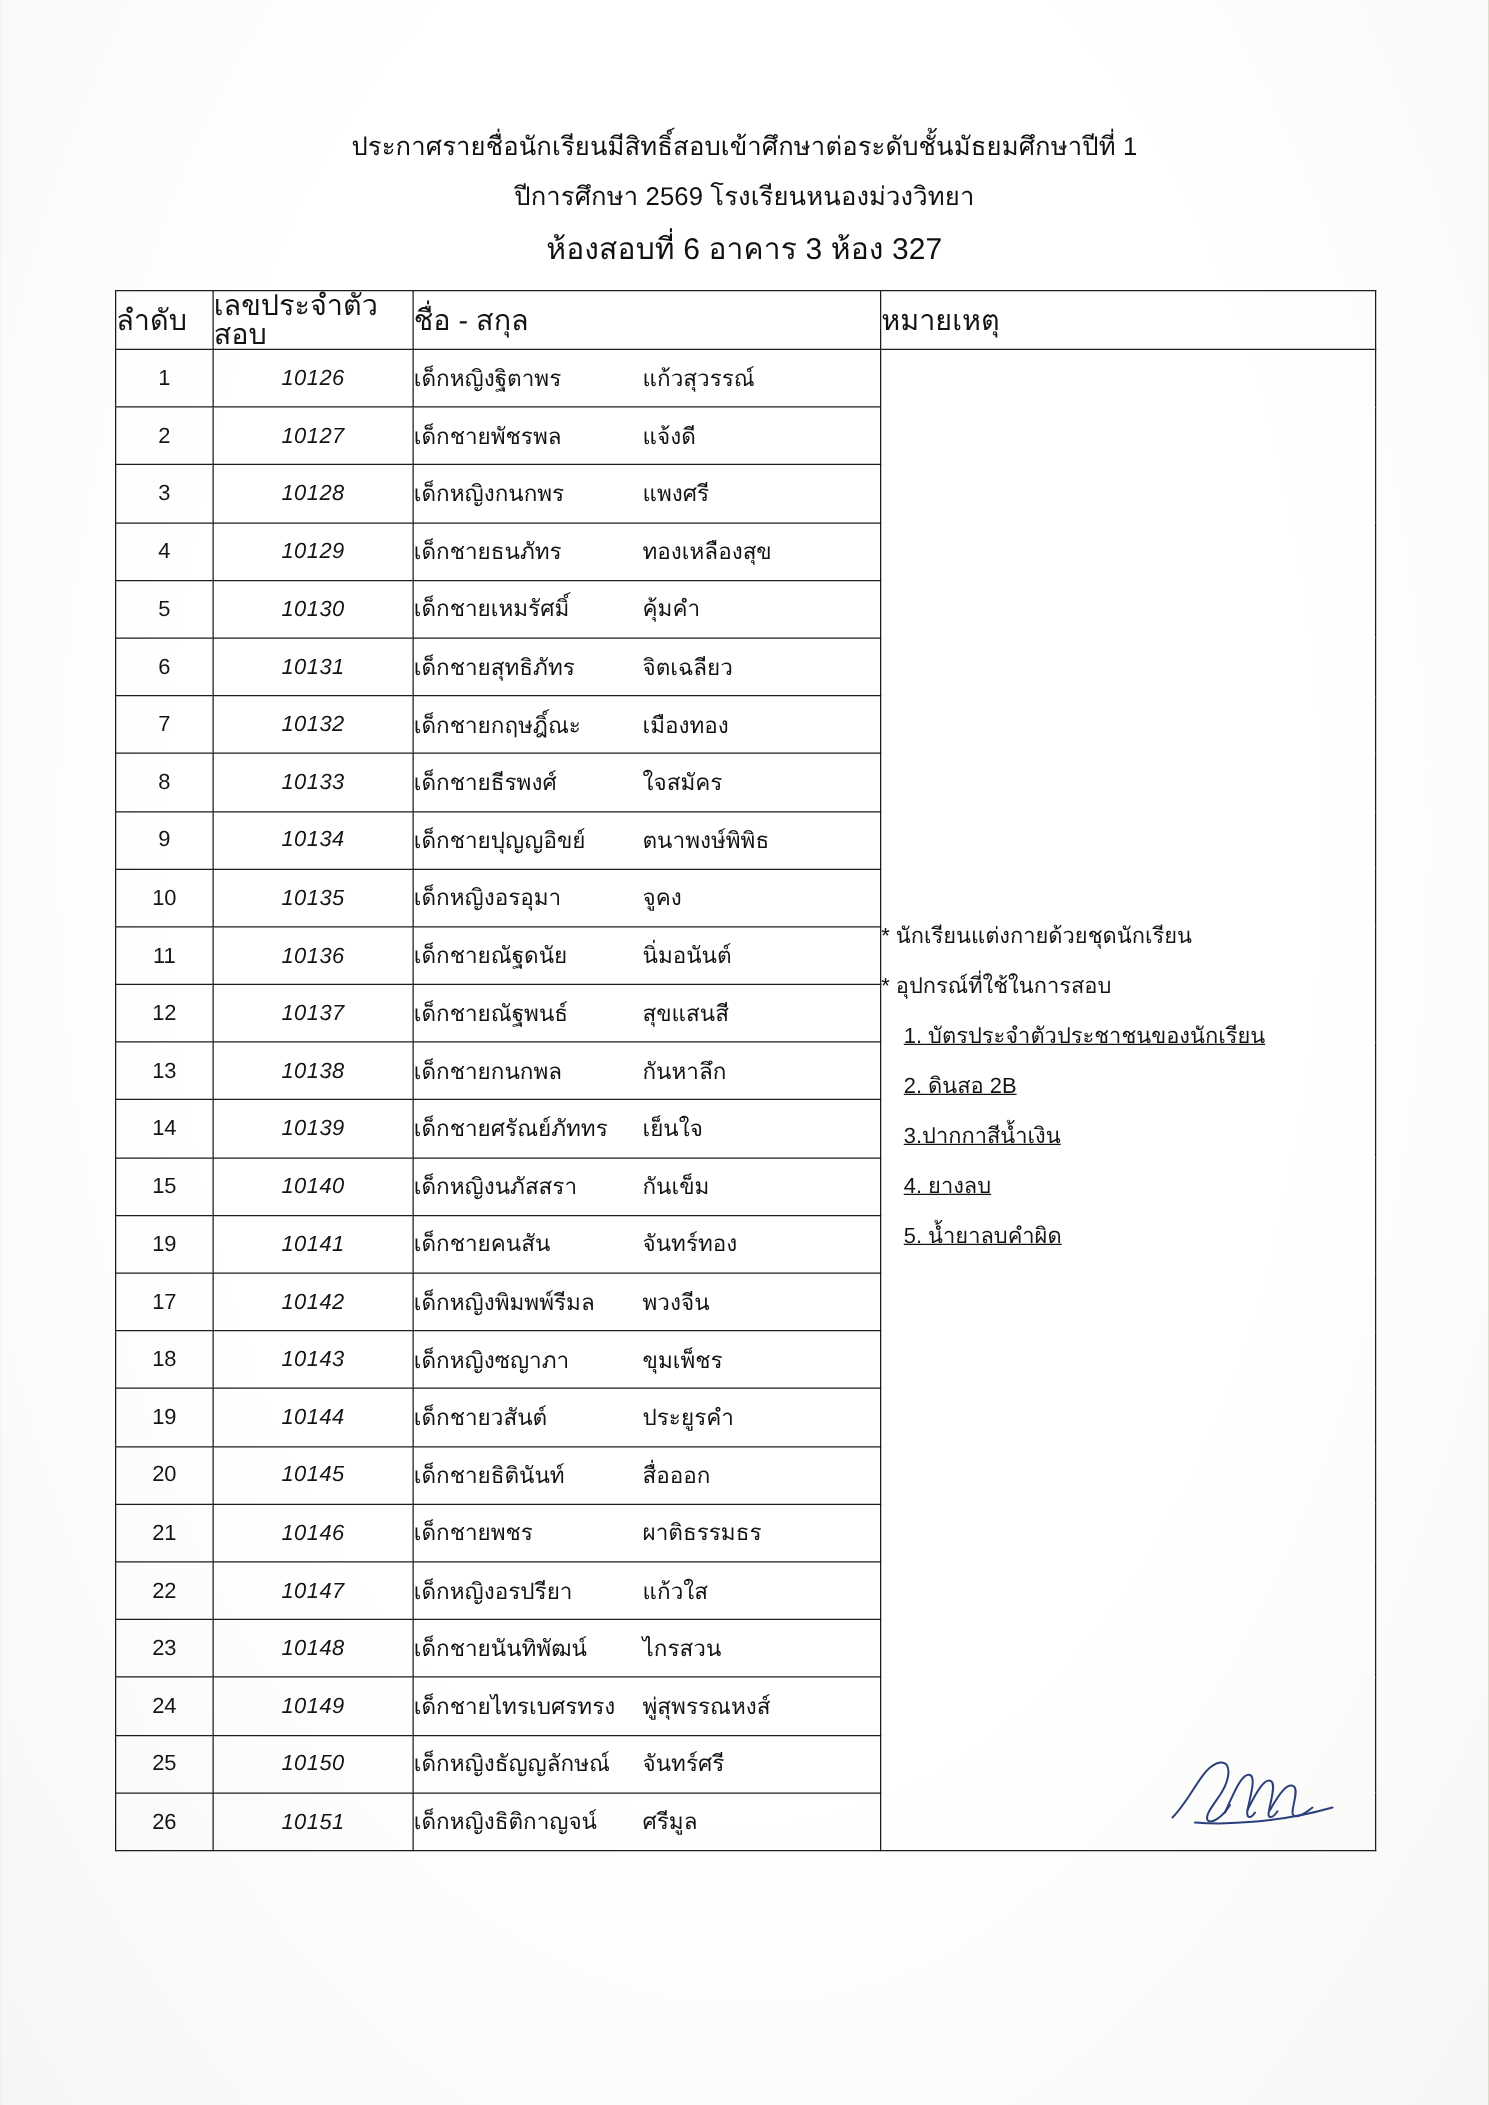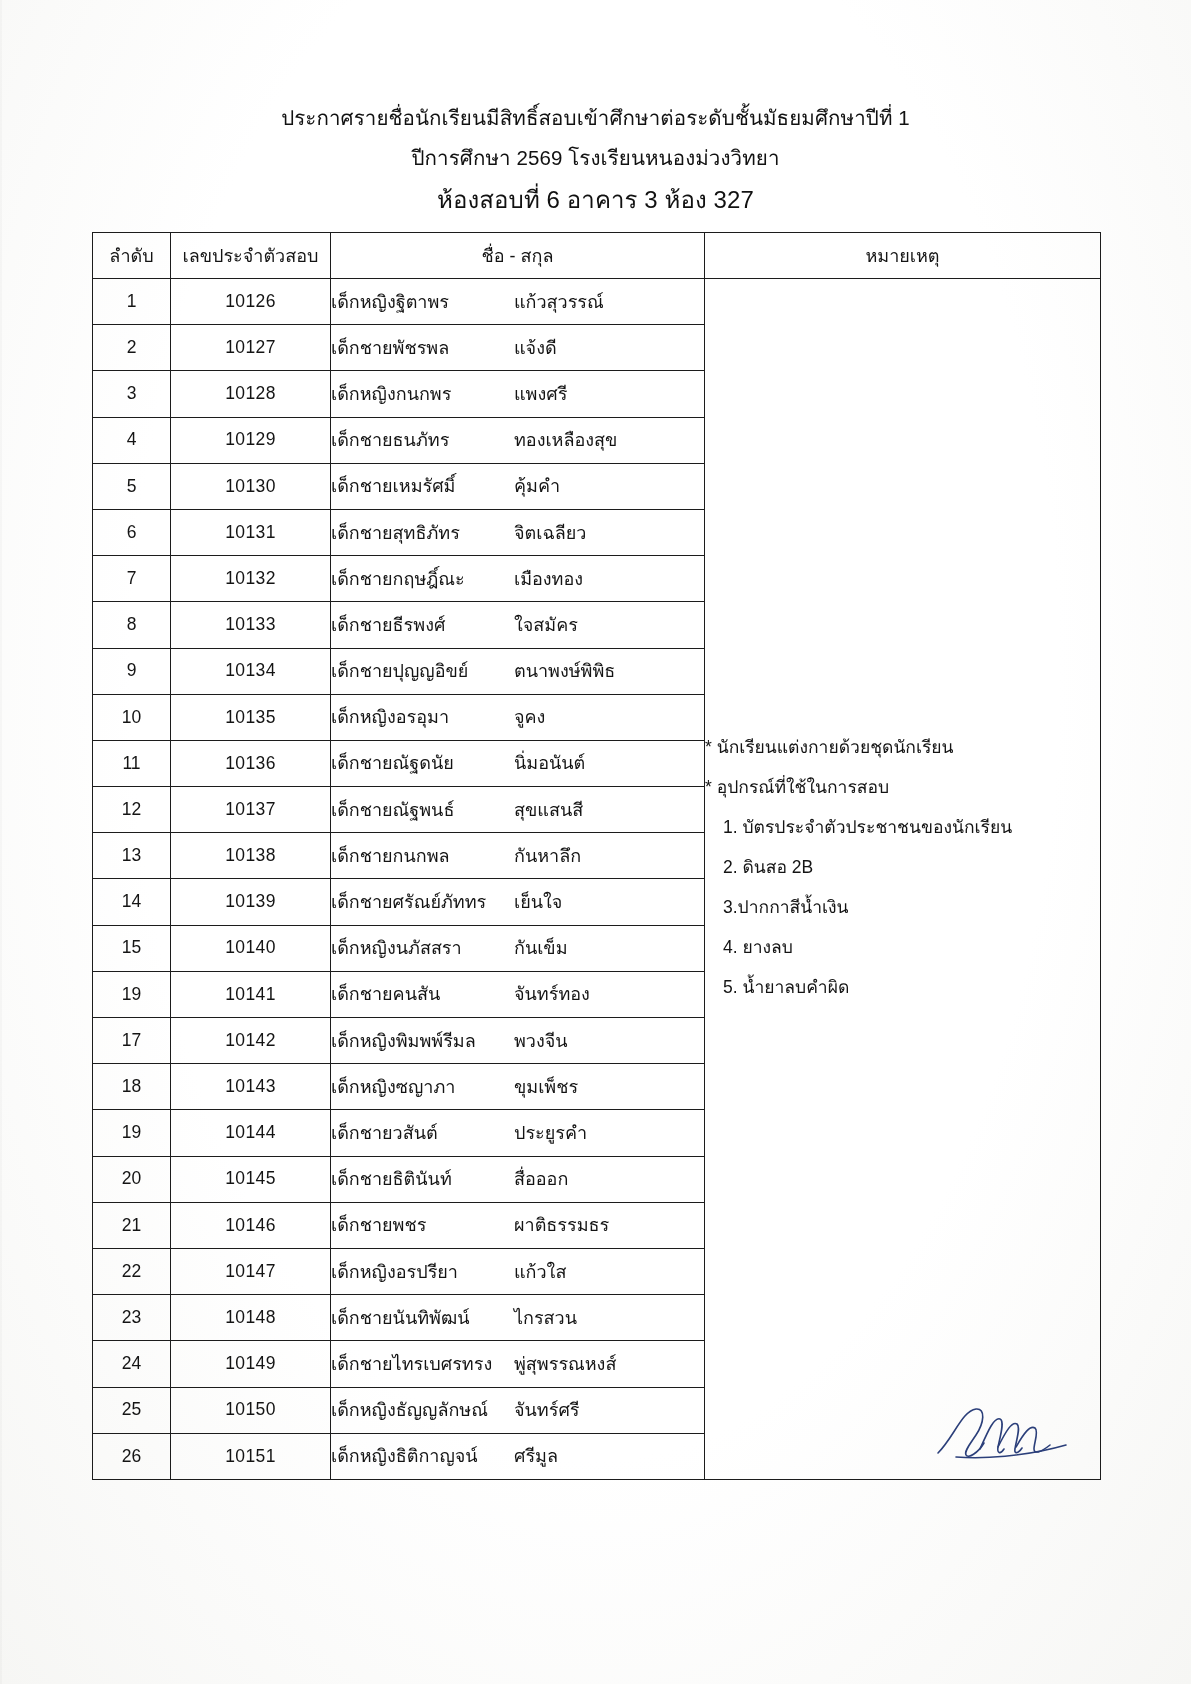--- a/index.html
+++ b/index.html
@@ -68,32 +68,32 @@
     color: #141414;
     vertical-align: middle;
   }
   col.c-no    { width: 78px; }
   col.c-id    { width: 160px; }
   col.c-name  { width: 374px; }
   col.c-note  { width: 396px; }
 
   thead th {
     height: 45px;
-    font-size: 18px;
-    text-align: center;
+    font-size: 23px;
+    text-align: left;
     line-height: 1.0;
   }
 
   tbody td {
     height: 45.2px;
     font-size: 18px;
     line-height: 1.0;
   }
   td.no   { text-align: center; font-size: 17.5px; }
-  td.id   { text-align: center; font-size: 17.5px; letter-spacing: 0.4px; }
+  td.id   { text-align: center; font-size: 17.5px; letter-spacing: 0.4px; font-style: italic; }
   td.name { padding-left: 9px; }
   .nm {
     display: inline-block;
     width: 183px;
     white-space: nowrap;
     overflow: visible;
   }
   .sn { display: inline-block; white-space: nowrap; }
 
   
@@ -102,21 +102,21 @@
     padding: 8px 4px 0 8px;
     position: relative;
   }
   .note-line {
     font-size: 17.5px;
     line-height: 1.0;
     margin-bottom: 22.5px;
     white-space: nowrap;
     color: #141414;
   }
-  .note-line.indent { padding-left: 18px; }
+  .note-line.indent { padding-left: 18px; text-decoration: underline; }
 
   .signature {
     position: absolute;
     right: 28px;
     bottom: 12px;
     width: 140px;
     height: 70px;
     pointer-events: none;
   }
 </style>

